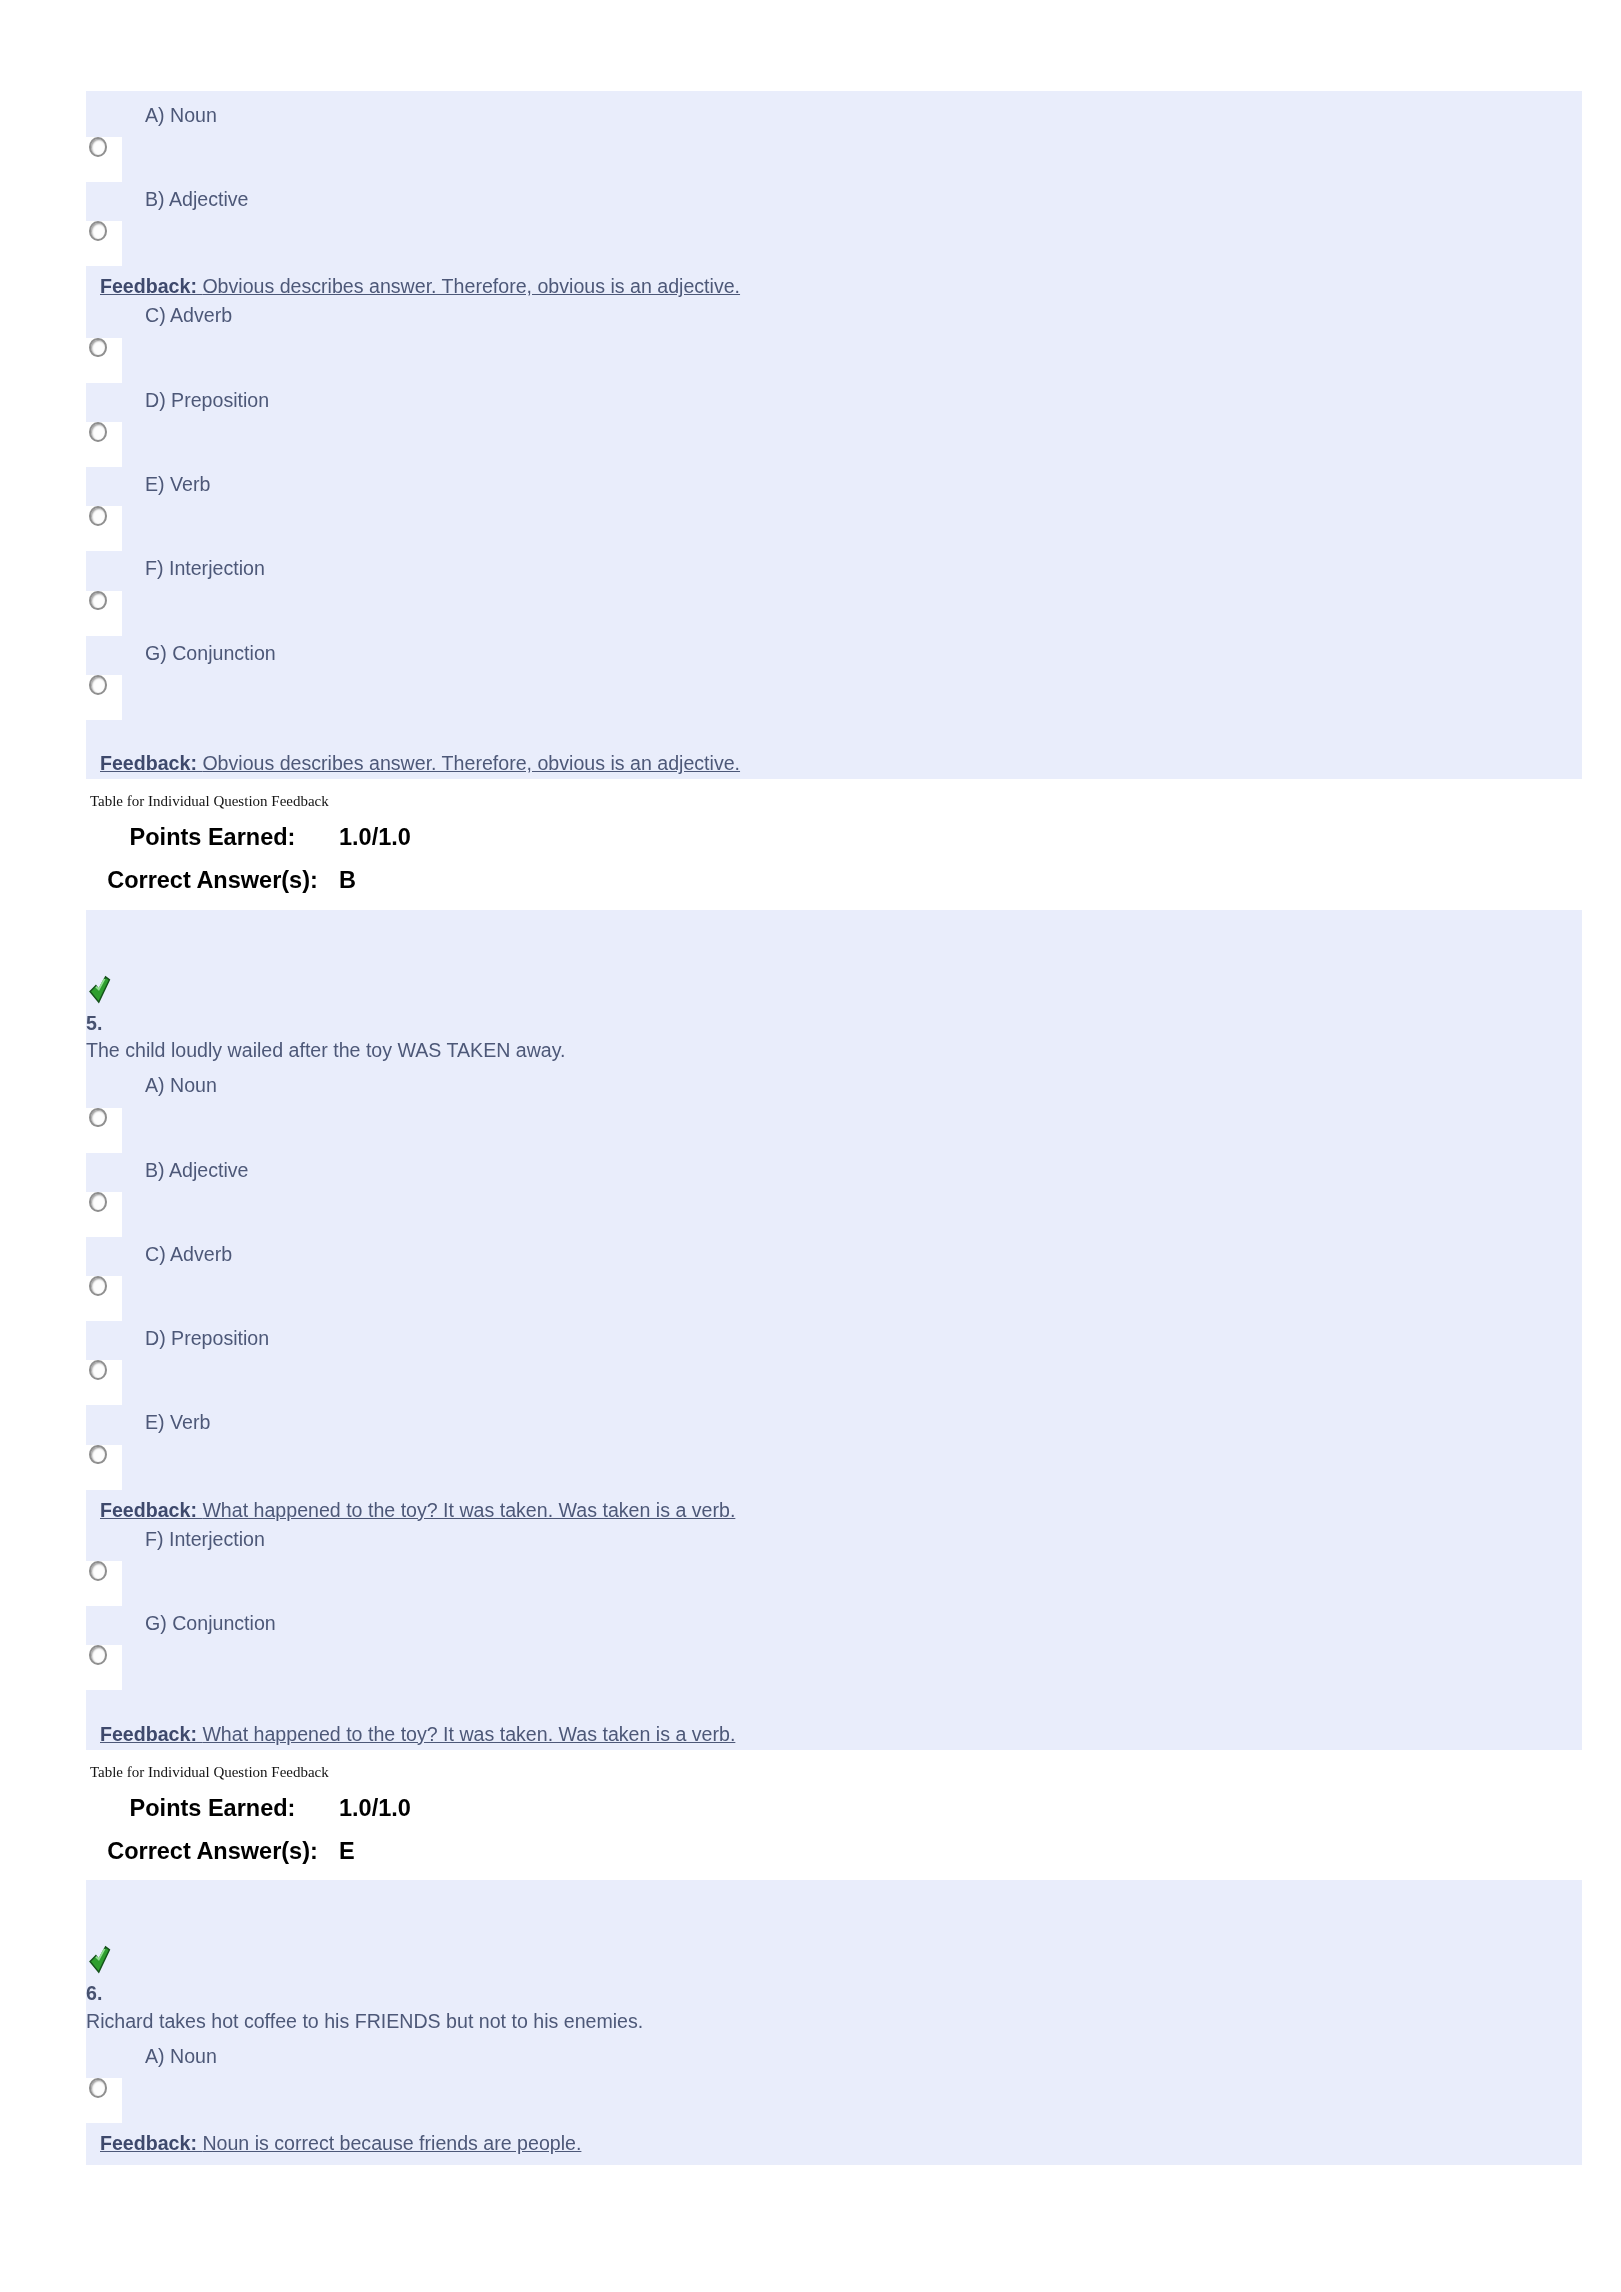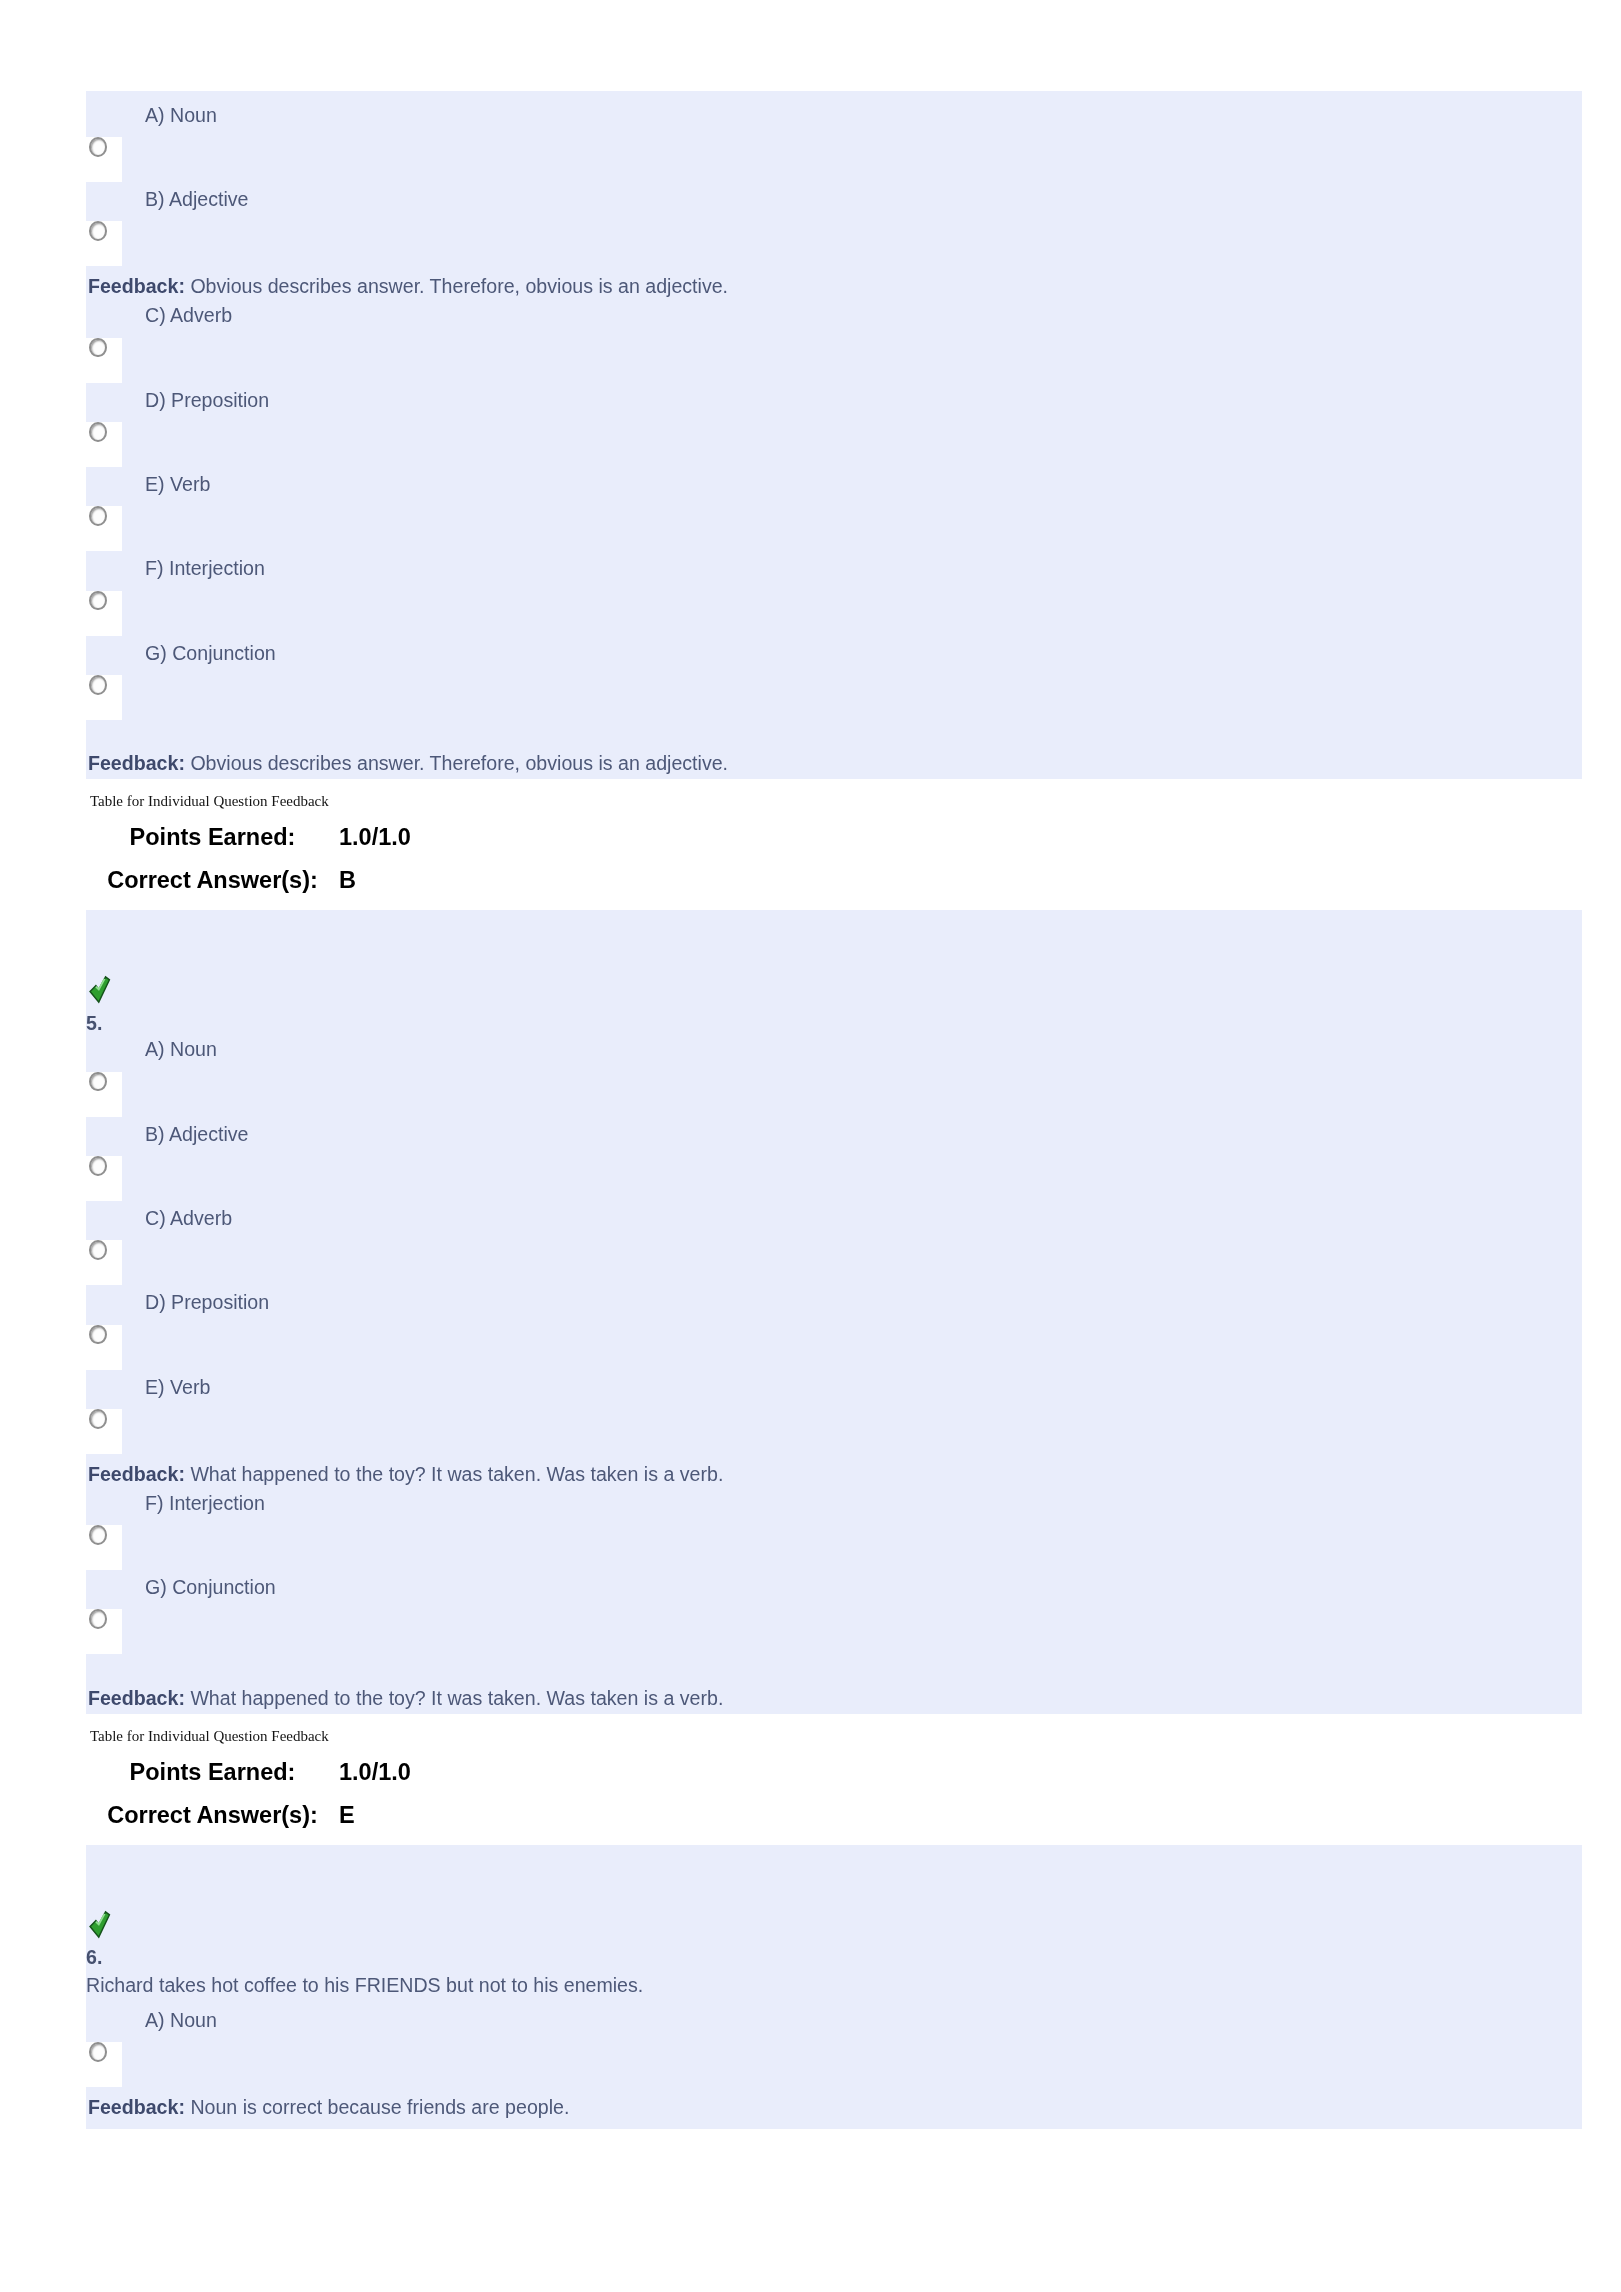--- a/index.html
+++ b/index.html
@@ -33,21 +33,21 @@
   .radio-cell { width:36px; height:45px; background:#ffffff; }
   .radio {
     display:block; width:13.7px; height:15.7px;
     margin:8.8px 0 0 2.9px;
     border:2px solid #8f8f8f; border-radius:50%;
     background:#fdfdfd;
     box-shadow: inset 1px 1px 2px rgba(0,0,0,0.40);
     cursor:pointer;
   }
 
-  .fb { min-height:32px; line-height:32px; padding-left:2px; }
+  .fb { min-height:32px; line-height:32px; padding-left:14px;text-decoration:underline; }
   .fb-final { margin-top:23.5px; margin-bottom:7.8px; }
   .fb-label { font-weight:bold; color:#3e496c; }
 
   .ftable { margin:5.9px 0 7.8px 86px; color:#000000; }
   .ftable-caption {
     font-family:"Liberation Serif", serif;
     font-size:15px; height:29px; line-height:29px;
     padding-left:3.9px; color:#141414;
   }
   .ftable-row { height:43px; line-height:43px; font-size:23.5px; }
@@ -129,20 +129,21 @@
       <span class="ftable-label">Correct Answer(s):</span><span class="ftable-value">B</span>
     </div>
   </section>
 
   <section class="qblock has-header">
       <div class="check-wrap"><svg width="23.5" height="30" viewBox="0 0 24 31" aria-hidden="true">
           <path d="M2 17 L8 11 L11 15 L18 2 L22 5 L11 28 Z" fill="#2f9e2f" stroke="#14521a" stroke-width="1.5"></path>
           <path d="M8 12 L11 15 L17 4" stroke="#8fe08f" stroke-width="2" fill="none"></path>
         </svg></div>
       <div class="q-number">5.</div>
+      <div class="q-text">The child loudly wailed after the toy WAS TAKEN away.</div>
       <div class="opt">
         <div class="opt-label">A) Noun</div>
         <div class="opt-radiorow">
           <div class="radio-cell">
             <span class="radio" role="radio" aria-checked="false"></span>
           </div>
         </div>
       </div>
       <div class="opt">
         <div class="opt-label">B) Adjective</div>

